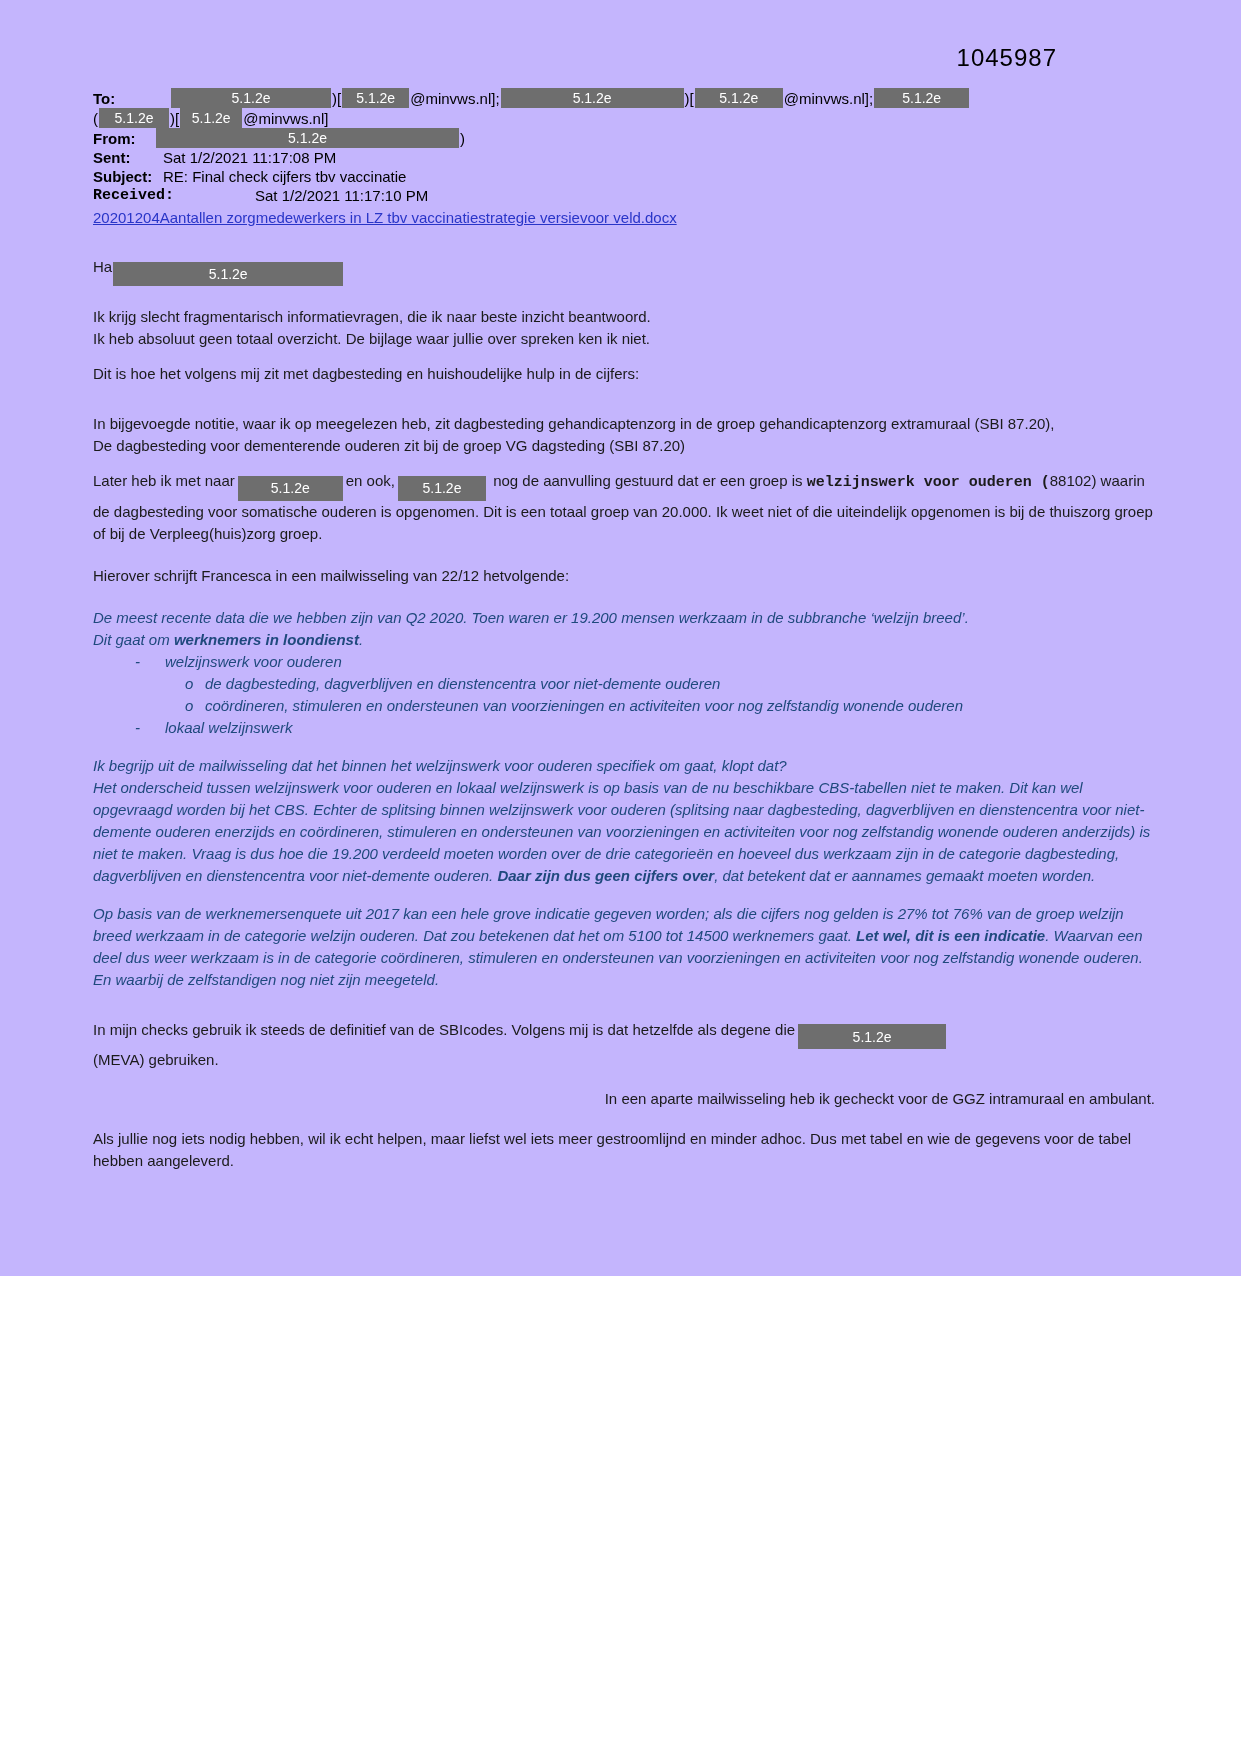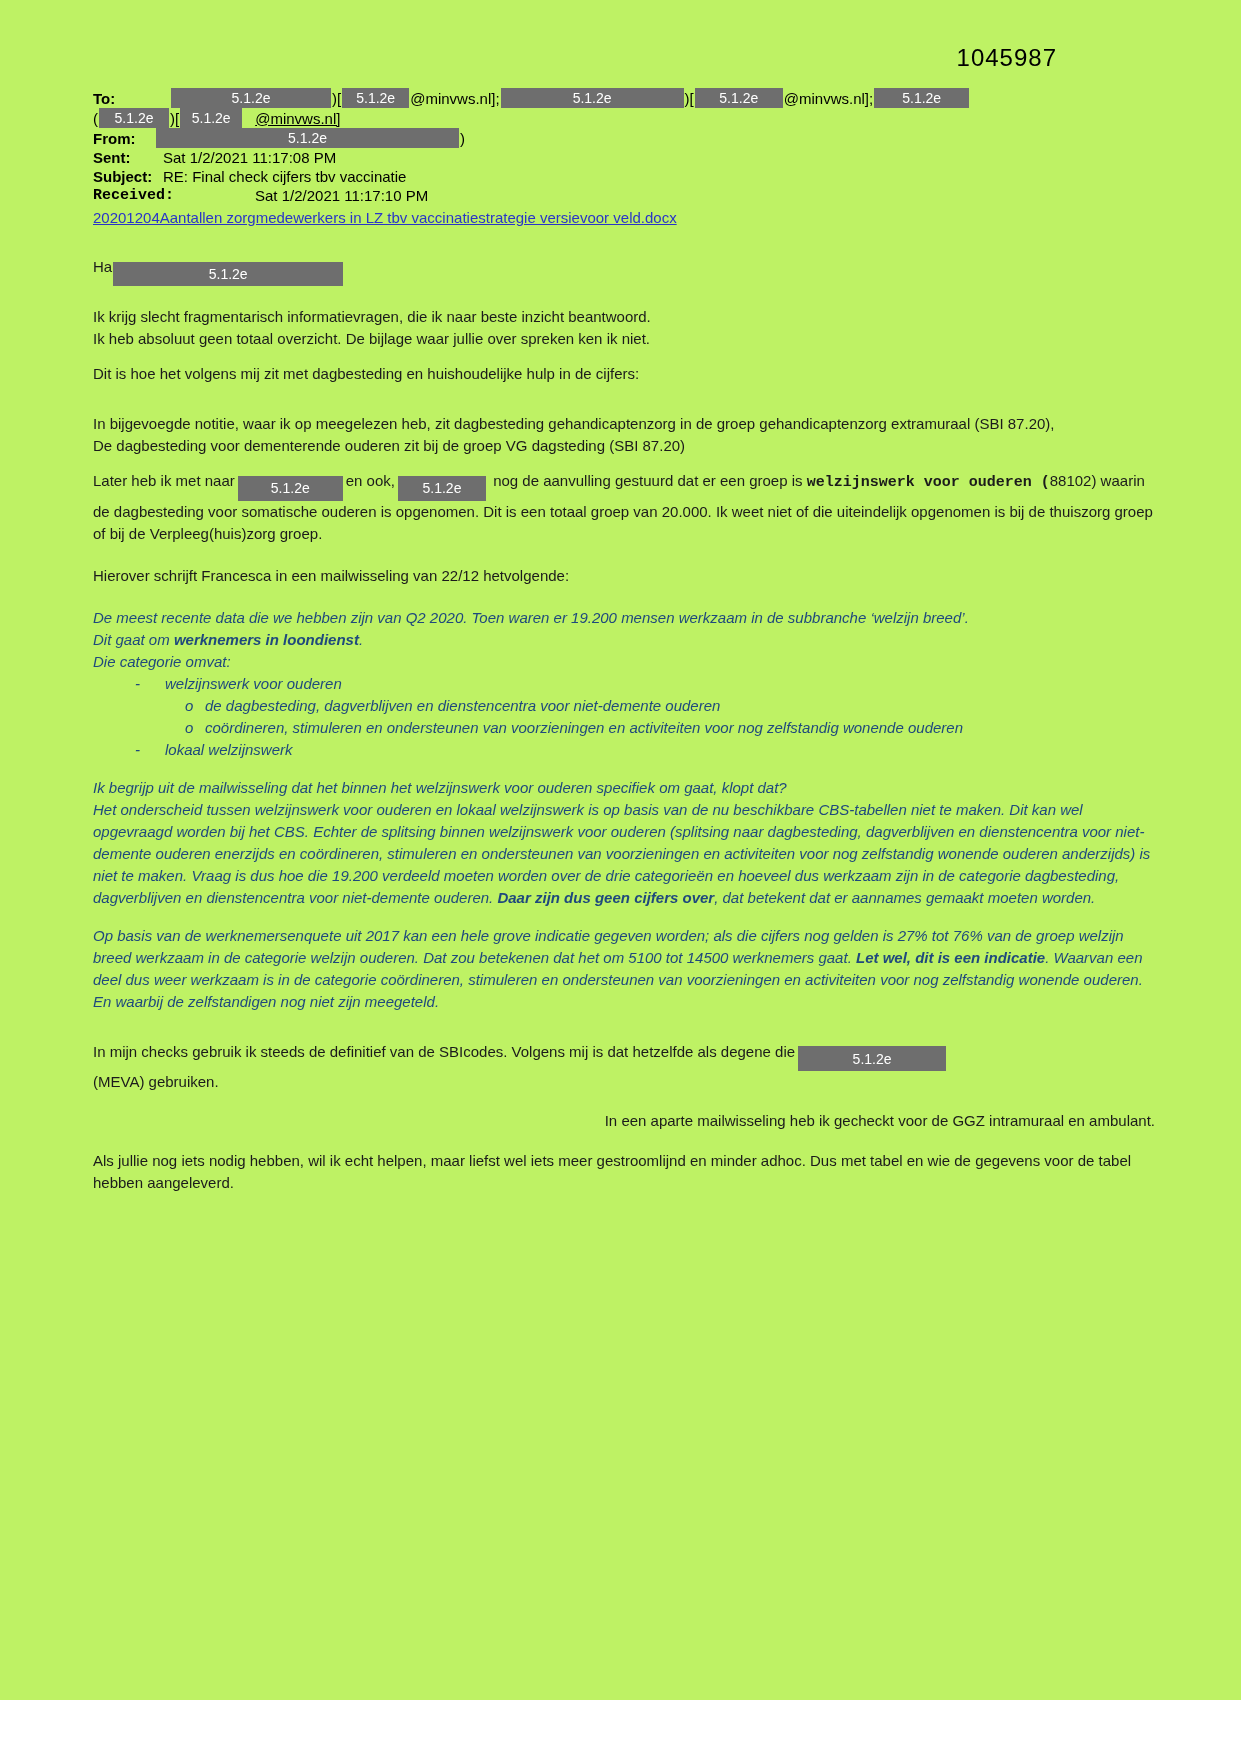--- a/index.html
+++ b/index.html
@@ -1,20 +1,20 @@
 <!DOCTYPE html>
 <html><head>
 <meta charset="utf-8">
 <style>
   html,body{margin:0;padding:0;background:#ffffff;}
   .page{
     position:relative;
     width:1241px;
-    height:1700px;
-    background:#bef264;
+    height:1276px;
+    background:#c4b5fd;
     font-family:"Liberation Sans", sans-serif;
     color:#1b1b1b;
     overflow:hidden;
   }
   .doc-number{
     position:absolute;
     top:44px;
     right:184px;
     font-size:24px;
     color:#000;
@@ -43,21 +43,21 @@
     background:#6e6e6e;
     color:#ffffff;
     font-size:14px;
     font-style:normal;
     font-weight:normal;
     height:20px;
     vertical-align:-5px;
     margin:0 1px;
     flex:0 0 auto;
   }
-  .u{text-decoration:underline;padding-left:12px;}
+  .u{}
   .attachments{margin-top:3px;}
   .attachment{
     display:block;
     color:#2935c8;
     text-decoration:underline;
     font-size:15px;
     line-height:20px;
     cursor:pointer;
   }
   
@@ -158,21 +158,20 @@
         <div>De dagbesteding voor dementerende ouderen zit bij de groep VG dagsteding (SBI 87.20)</div>
       </div>
 
       <div class="para mt13"><span>Later heb ik met naar</span><span class="redact inline-redact" style="width:105px">5.1.2e</span><span>en ook,</span><span class="redact inline-redact" style="width:88px">5.1.2e</span><span> nog de aanvulling gestuurd dat er een groep is </span><b class="blk">welzijnswerk voor ouderen (</b><span>88102) waarin de dagbesteding voor somatische ouderen is opgenomen. Dit is een totaal groep van 20.000. Ik weet niet of die uiteindelijk opgenomen is bij de thuiszorg groep of bij de Verpleeg(huis)zorg groep.</span></div>
 
       <div class="para mt20">Hierover schrijft Francesca in een mailwisseling van 22/12 hetvolgende:</div>
 
       <div class="para mt20 quote">
         <div>De meest recente data die we hebben zijn van Q2 2020. Toen waren er 19.200 mensen werkzaam in de subbranche ‘welzijn breed’.</div>
         <div><span>Dit gaat om </span><b>werknemers in loondienst</b><span>.</span></div>
-        <div>Die categorie omvat:</div>
         <div class="q-item dash-item">
             <span class="bullet">-</span>
             <span>welzijnswerk voor ouderen</span>
           </div>
         <div class="q-item circ-item">
             <span class="bullet">o</span>
             <span>de dagbesteding, dagverblijven en dienstencentra voor niet-demente ouderen</span>
           </div>
         <div class="q-item circ-item">
             <span class="bullet">o</span>

